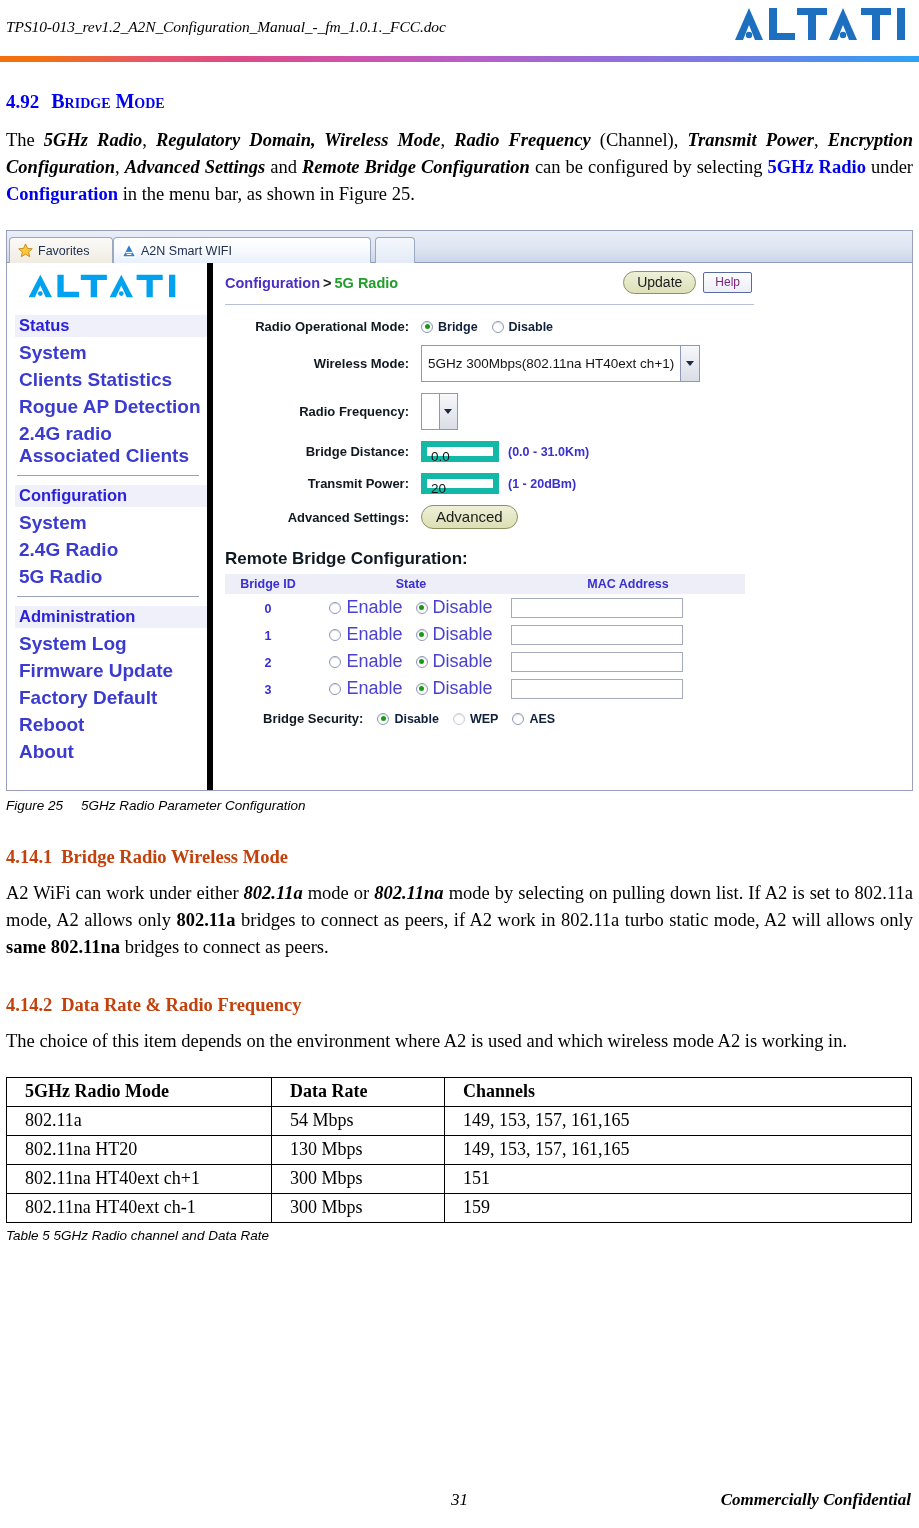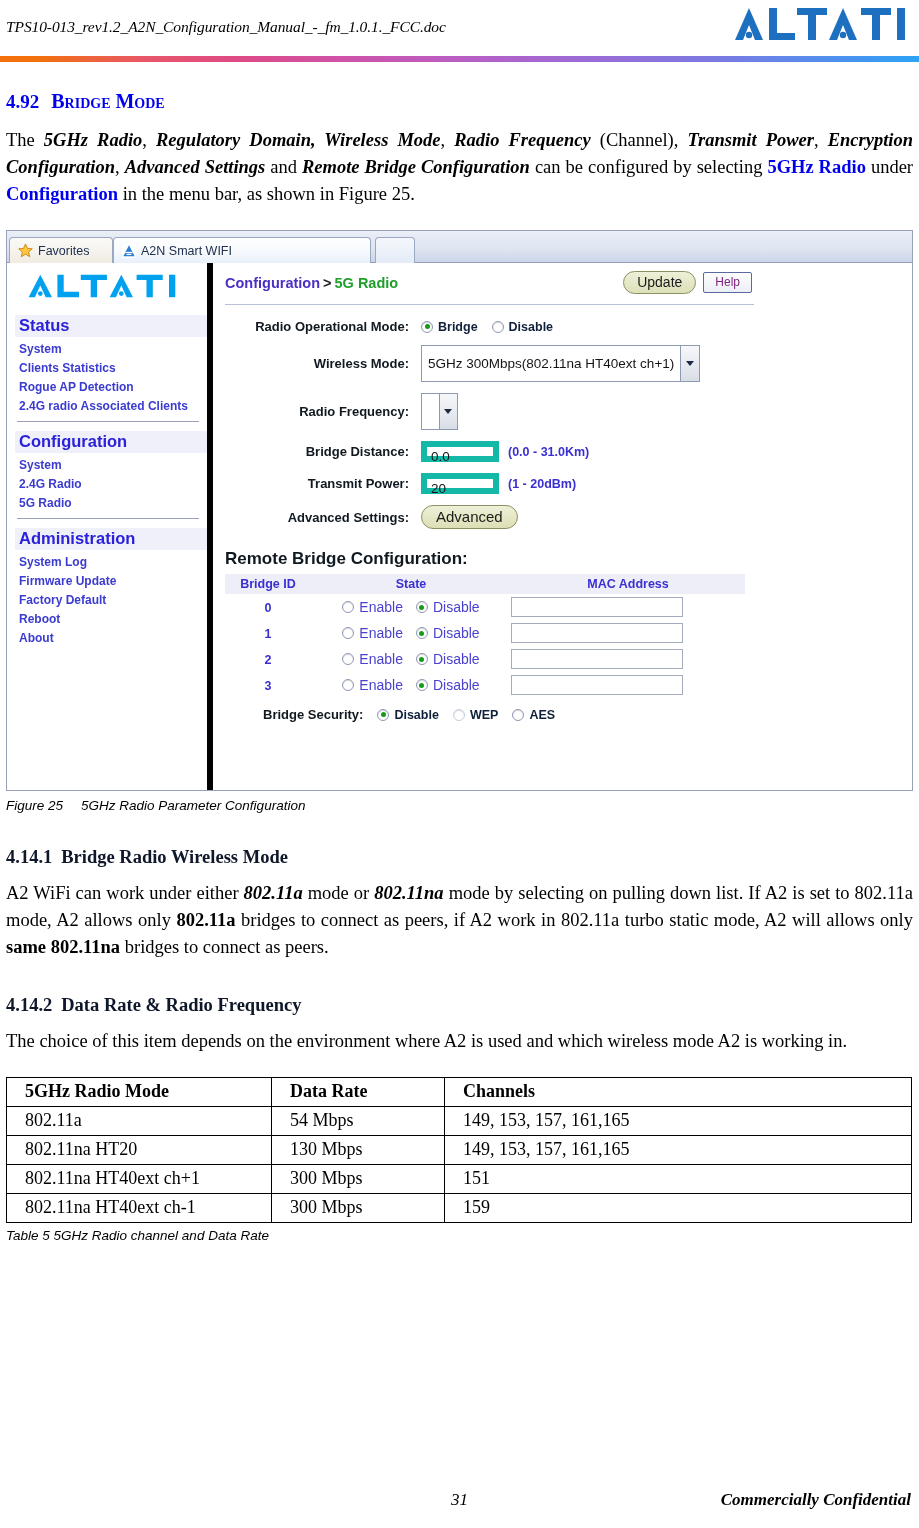--- a/index.html
+++ b/index.html
@@ -62,21 +62,21 @@
     margin: 28px 0 14px 0;
   }
   h2.sec .num { font-size: 19px; }
   h2.sec .smallcaps {
     font-variant: small-caps;
     font-size: 20px;
     margin-left: 12px;
   }
   h3.subsec {
     font-family: "Liberation Serif", serif;
-    color: #0f172a;
+    color: #c2410c;
     font-weight: bold;
     font-size: 18.5px;
     margin: 0 0 12px 0;
   }
   h3.subsec .num { margin-right: 9px; }
 
   p.para {
     font-family: "Liberation Serif", serif;
     font-size: 18.5px;
     line-height: 1.46;
@@ -153,21 +153,21 @@
     font-family: "Liberation Sans", sans-serif;
     font-weight: bold;
     font-size: 16.5px;
     color: #2a21d8;
     background: #f0f0fa;
     padding: 1px 4px 2px 4px;
     margin-bottom: 2px;
   }
   .nav-item {
     font-family: "Liberation Sans", sans-serif;
-    font-size: 12px;
+    font-size: 19px;
     font-weight: bold;
     color: #3b3bd0;
     padding: 2.5px 4px 2.5px 4px;
   }
   .nav-sep {
     border-top: 1px solid #9aa0bc;
     margin: 6px 8px 9px 2px;
   }
 
   
@@ -256,21 +256,21 @@
   .radio.faint { border-color: #c9cedd; }
   .radio-label {
     font-family: "Liberation Sans", sans-serif;
     font-weight: bold;
     font-size: 12.5px;
     color: #10203a;
   }
   .radio-label.link {
     color: #4a42cf;
     font-weight: normal;
-    font-size: 14px;
+    font-size: 18px;
   }
 
   .select {
     display: inline-flex;
     align-items: center;
     background: #ffffff;
     border: 1px solid #8e9ab4;
     height: 37px;
     box-sizing: border-box;
   }

